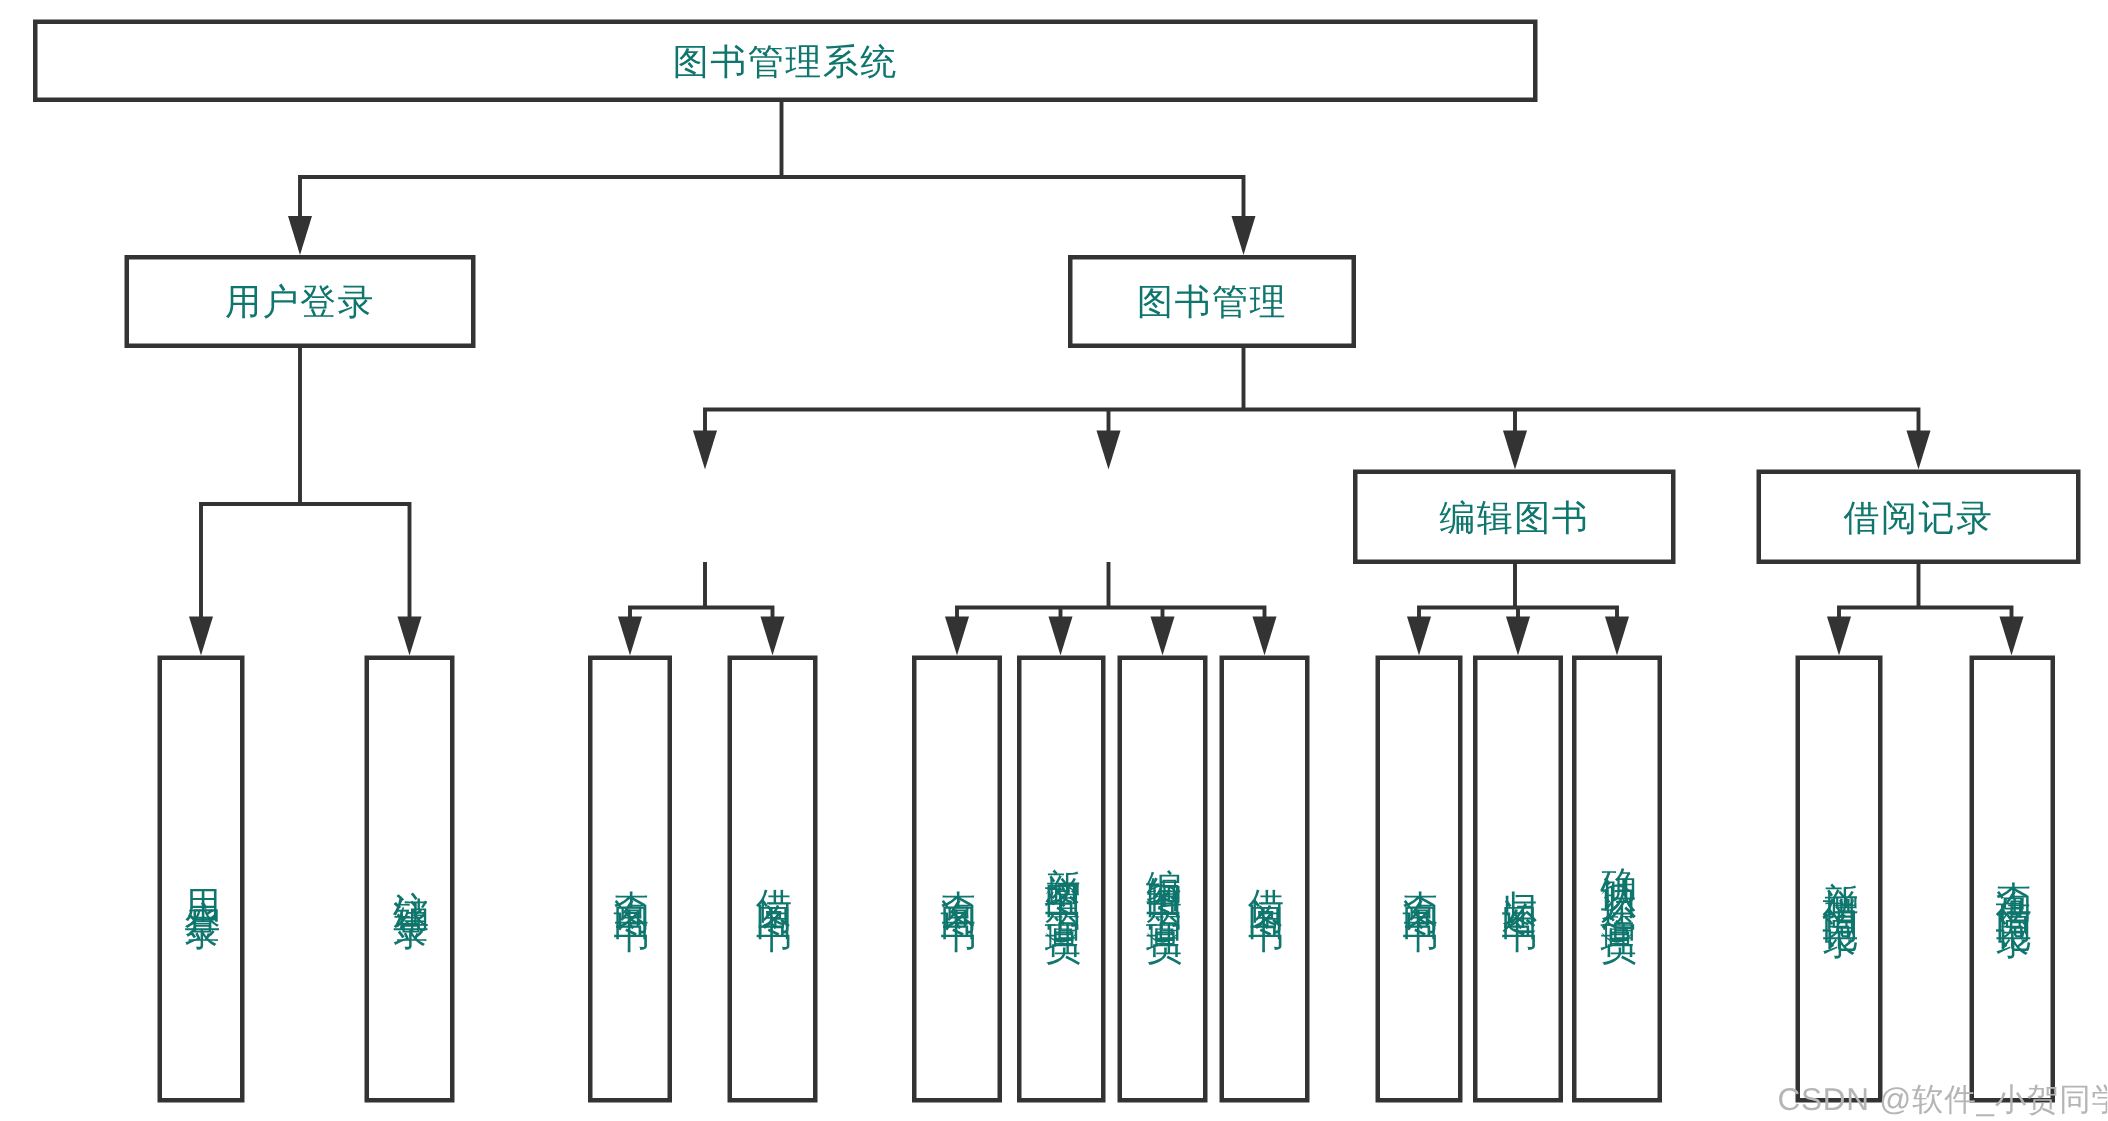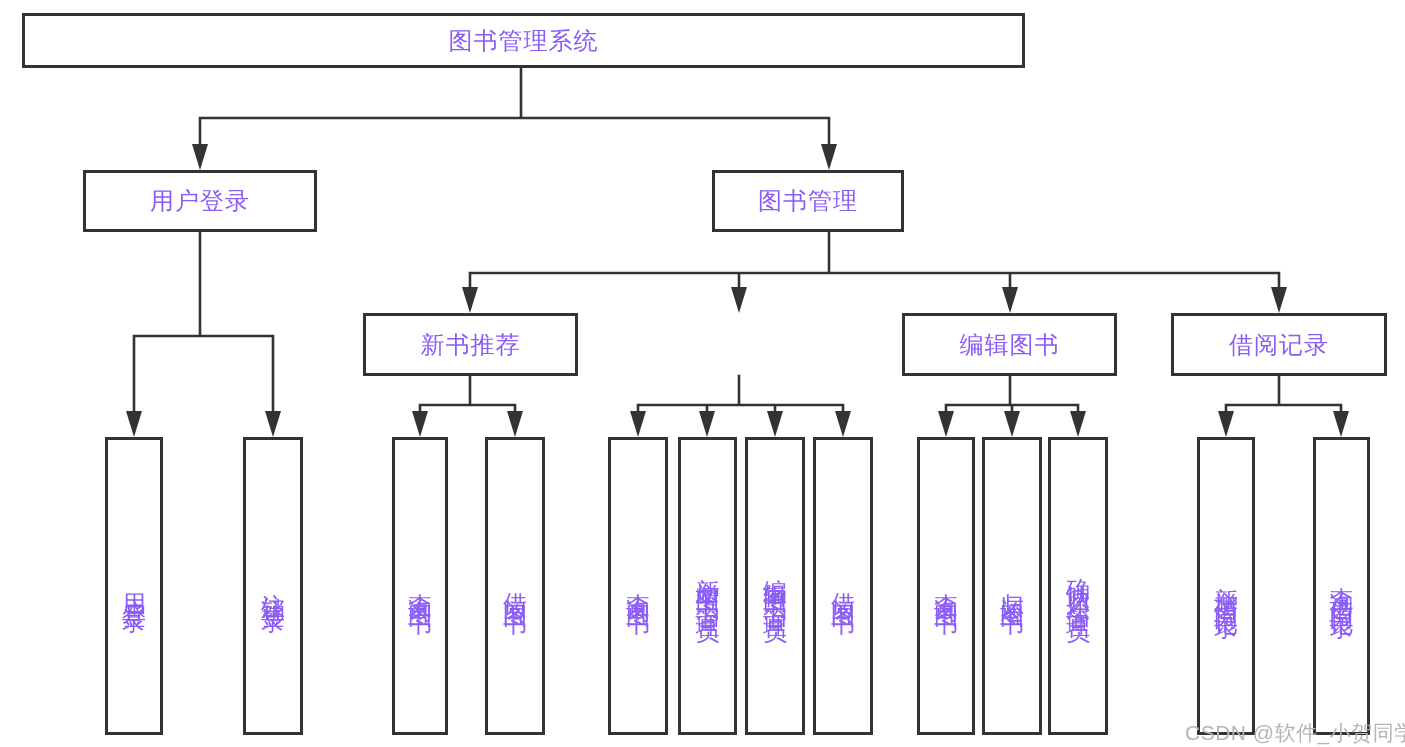--- a/index.html
+++ b/index.html
@@ -20,21 +20,21 @@
     left: 0; top: 0;
     width: 1405px;
     height: 747px;
     z-index: 1;
   }
   .node {
     position: absolute;
     box-sizing: border-box;
     border: 3px solid #333333;
     background: #ffffff;
-    color: #8b5cf6;
+    color: #0f766e;
     display: flex;
     align-items: center;
     justify-content: center;
     font-size: 24px;
     letter-spacing: 1px;
     z-index: 2;
     text-align: center;
   }
   .leaf {
     letter-spacing: 0;
@@ -123,21 +123,20 @@
       <polygon points="1218,411 1234,411 1226,437"></polygon>
       <polygon points="1333,411 1349,411 1341,437"></polygon>
     </g>
   </svg>
 
   <div class="node n-root">图书管理系统</div>
 
   <div class="node n-user-login">用户登录</div>
   <div class="node n-book-mgmt">图书管理</div>
 
-  <div class="node n-new-book-rec">新书推荐</div>
   <div class="node n-current-borrow">编辑图书</div>
   <div class="node n-borrow-records">借阅记录</div>
 
   <div class="node leaf lf n-l0a">
     <span class="vtext">用户登录</span>
   </div>
   <div class="node leaf lf n-l0b">
     <span class="vtext">注销登录</span>
   </div>
 

